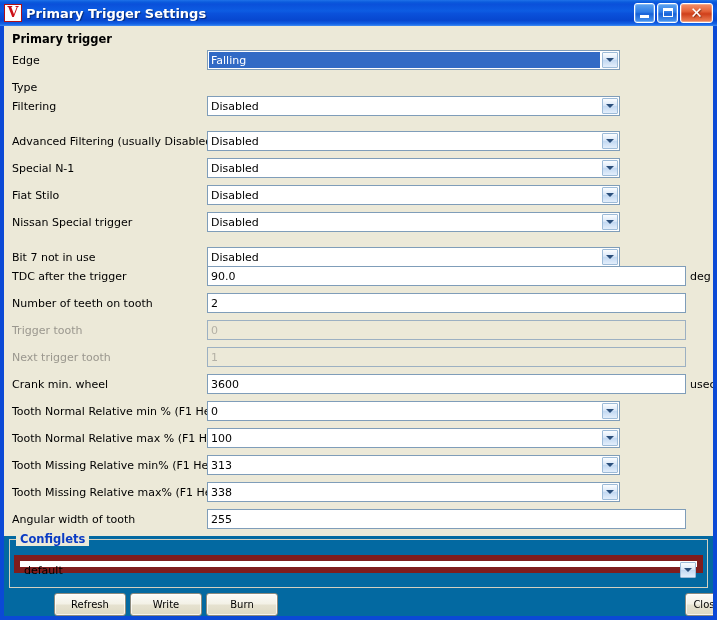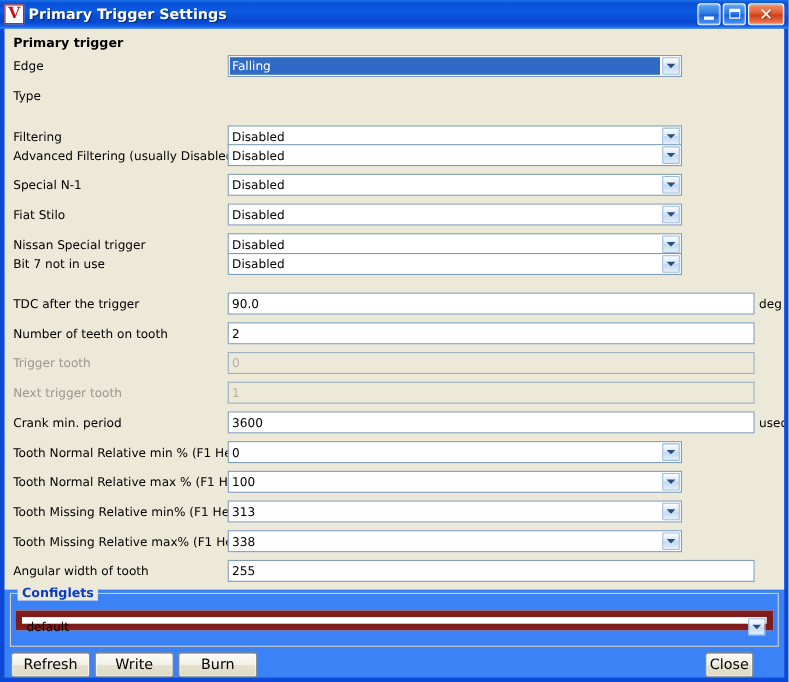--- a/index.html
+++ b/index.html
@@ -122,21 +122,21 @@
     text-shadow: 1px 1px 1px rgba(0,0,0,0.35);
   }
 
   
   #client {
     position: absolute;
     left: 4px;
     top: 26px;
     width: 709px;
     height: 590px;
-    background: #3b82f6;
+    background: #0369a1;
     overflow: hidden;
   }
 
   
   #form-area {
     position: absolute;
     left: 0; top: 0;
     width: 709px;
     height: 510px;
     overflow: hidden;
@@ -282,26 +282,27 @@
 
   
   .btn {
     position: absolute;
     height: 23px;
     box-sizing: border-box;
     background: linear-gradient(to bottom, #fbfbf8 0%, #f3f1e6 48%, #e6e2d0 52%, #ded9c3 100%);
     border: 1px solid #8c8a7e;
     border-radius: 3px;
     color: #000000;
-    font-size: 13px;
+    font-size: 10px;
     font-family: "DejaVu Sans", "Liberation Sans", sans-serif;
     display: flex;
     align-items: center;
     justify-content: center;
     box-shadow: inset 0 0 0 1px rgba(255,255,255,0.7);
+    margin-left: 44px;
   }
   #btn-refresh { left: 6px;  top: 567px; width: 72px; }
   #btn-write   { left: 82px; top: 567px; width: 72px; }
   #btn-burn    { left: 158px;top: 567px; width: 72px; }
   #btn-close   { left: 637px;top: 567px; width: 44px; }
 </style>
 </head>
 <body>
 
 <div id="window">
@@ -333,21 +334,21 @@
             <div class="lbl">Edge</div>
             <div class="field combo selected">
               <div class="sel"></div>
               <div class="val">Falling</div>
               <div class="arrow"></div>
             </div>
           </div>
           <div class="row" style="top: 51px;">
             <div class="lbl">Type</div>
           </div>
-          <div class="row" style="top: 88px;">
+          <div class="row" style="top: 70px;">
             <div class="lbl">Filtering</div>
             <div class="field combo">
               <div class="val">Disabled</div>
               <div class="arrow"></div>
             </div>
           </div>
           <div class="row" style="top: 105px;">
             <div class="lbl">Advanced Filtering (usually Disabled)</div>
             <div class="field combo">
               <div class="val">Disabled</div>
@@ -368,21 +369,21 @@
               <div class="arrow"></div>
             </div>
           </div>
           <div class="row" style="top: 186px;">
             <div class="lbl">Nissan Special trigger</div>
             <div class="field combo">
               <div class="val">Disabled</div>
               <div class="arrow"></div>
             </div>
           </div>
-          <div class="row" style="top: 204px;">
+          <div class="row" style="top: 221px;">
             <div class="lbl">Bit 7 not in use</div>
             <div class="field combo">
               <div class="val">Disabled</div>
               <div class="arrow"></div>
             </div>
           </div>
           <div class="row" style="top: 240px;">
             <div class="lbl">TDC after the trigger</div>
             <div class="field short">
               <div class="val">90.0</div>
@@ -401,21 +402,21 @@
               <div class="val">0</div>
             </div>
           </div>
           <div class="row" style="top: 321px;">
             <div class="lbl disabled">Next trigger tooth</div>
             <div class="field disabled short">
               <div class="val">1</div>
             </div>
           </div>
           <div class="row" style="top: 348px;">
-            <div class="lbl">Crank min. period</div>
+            <div class="lbl">Crank min. wheel</div>
             <div class="field short">
               <div class="val">3600</div>
             </div>
             <div class="unit">usec</div>
           </div>
           <div class="row" style="top: 375px;">
             <div class="lbl">Tooth Normal Relative min % (F1 Help)</div>
             <div class="field combo">
               <div class="val">0</div>
               <div class="arrow"></div>

